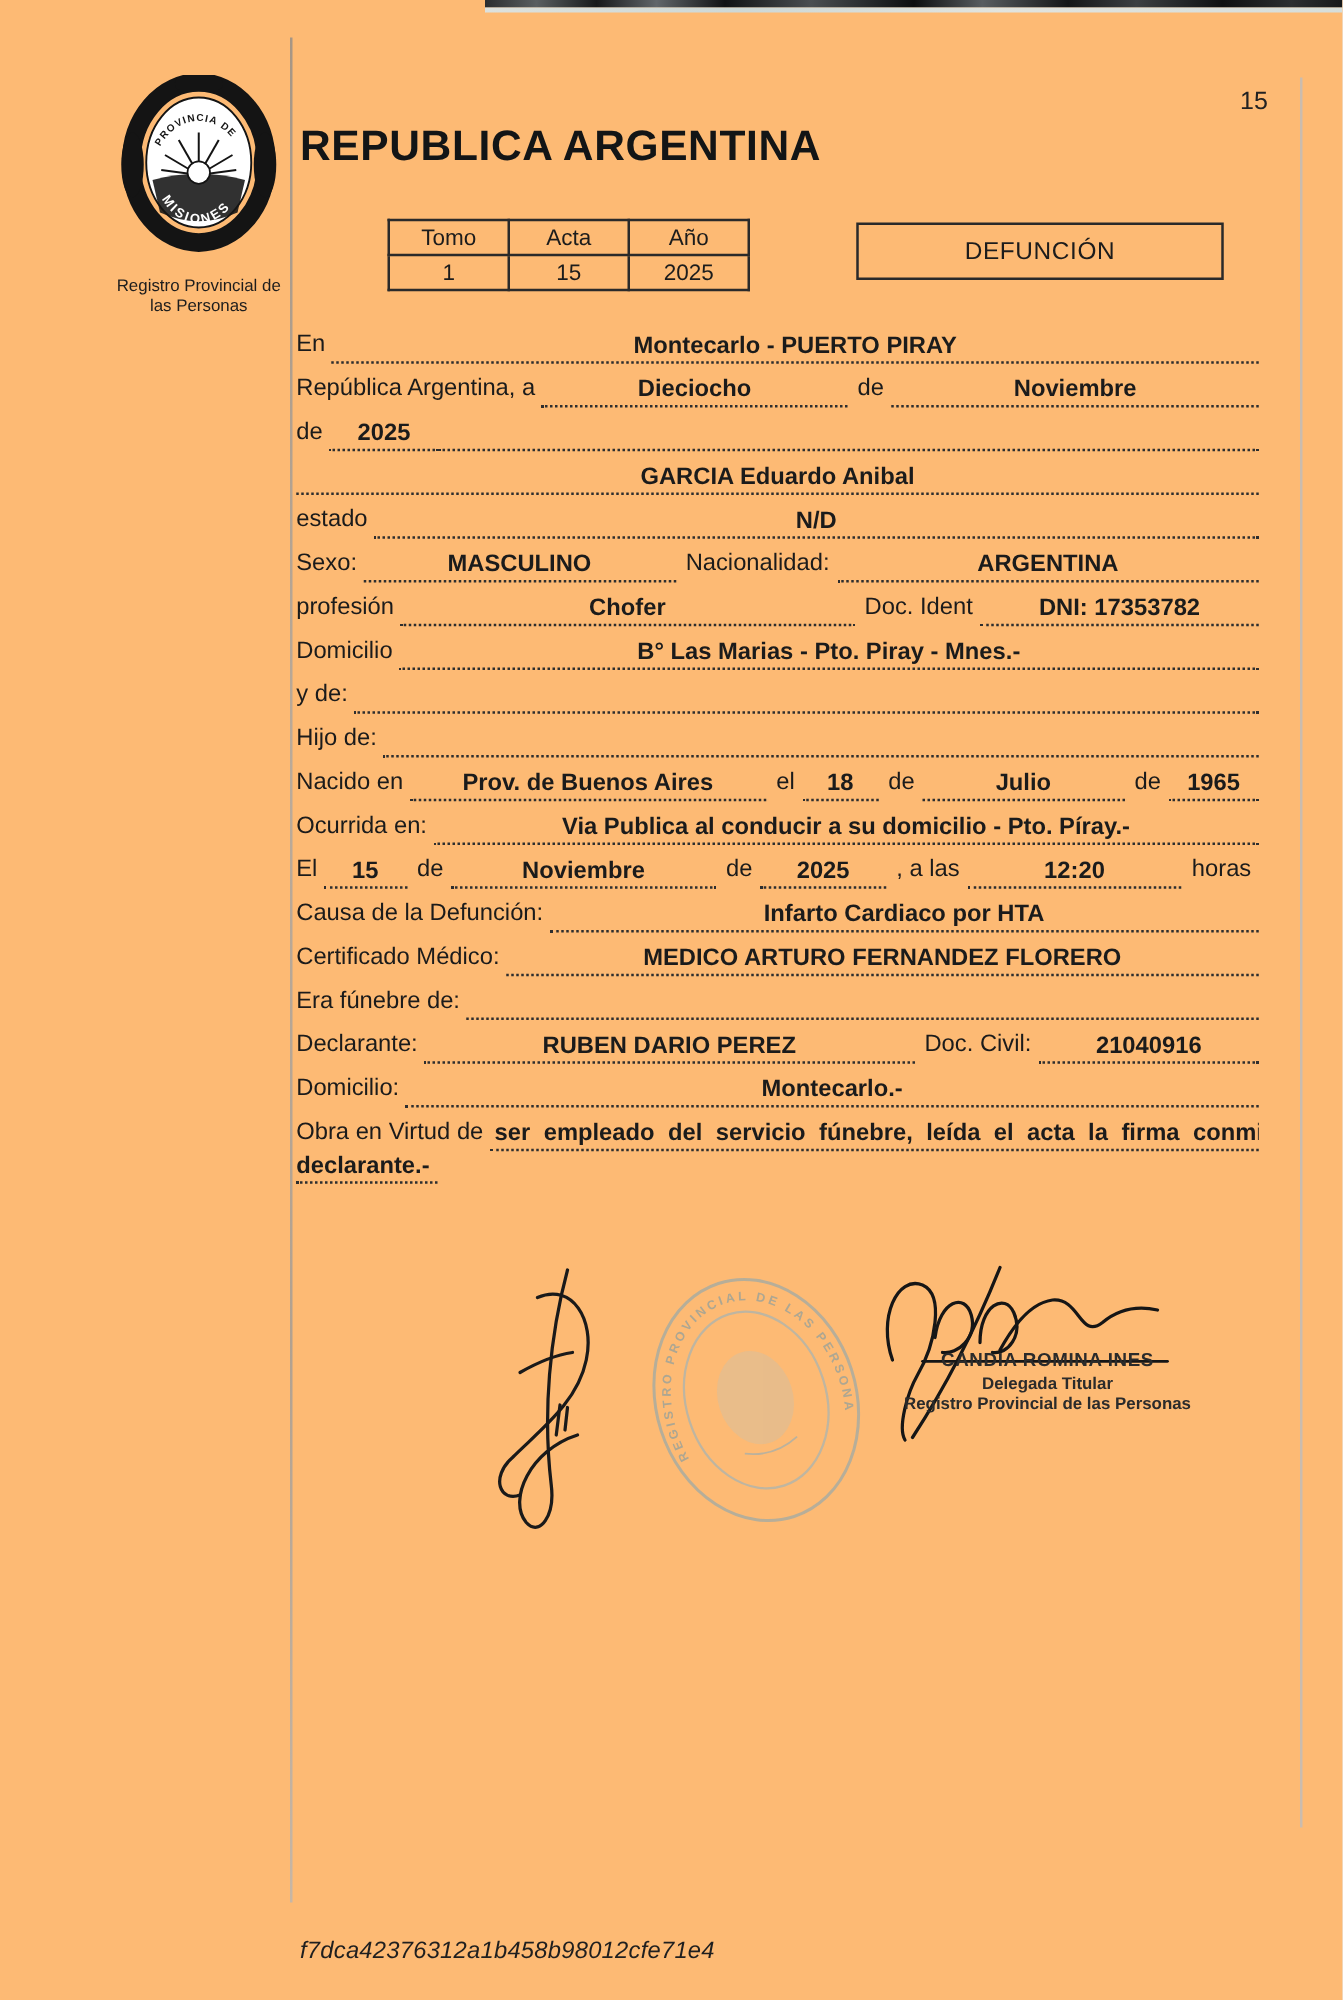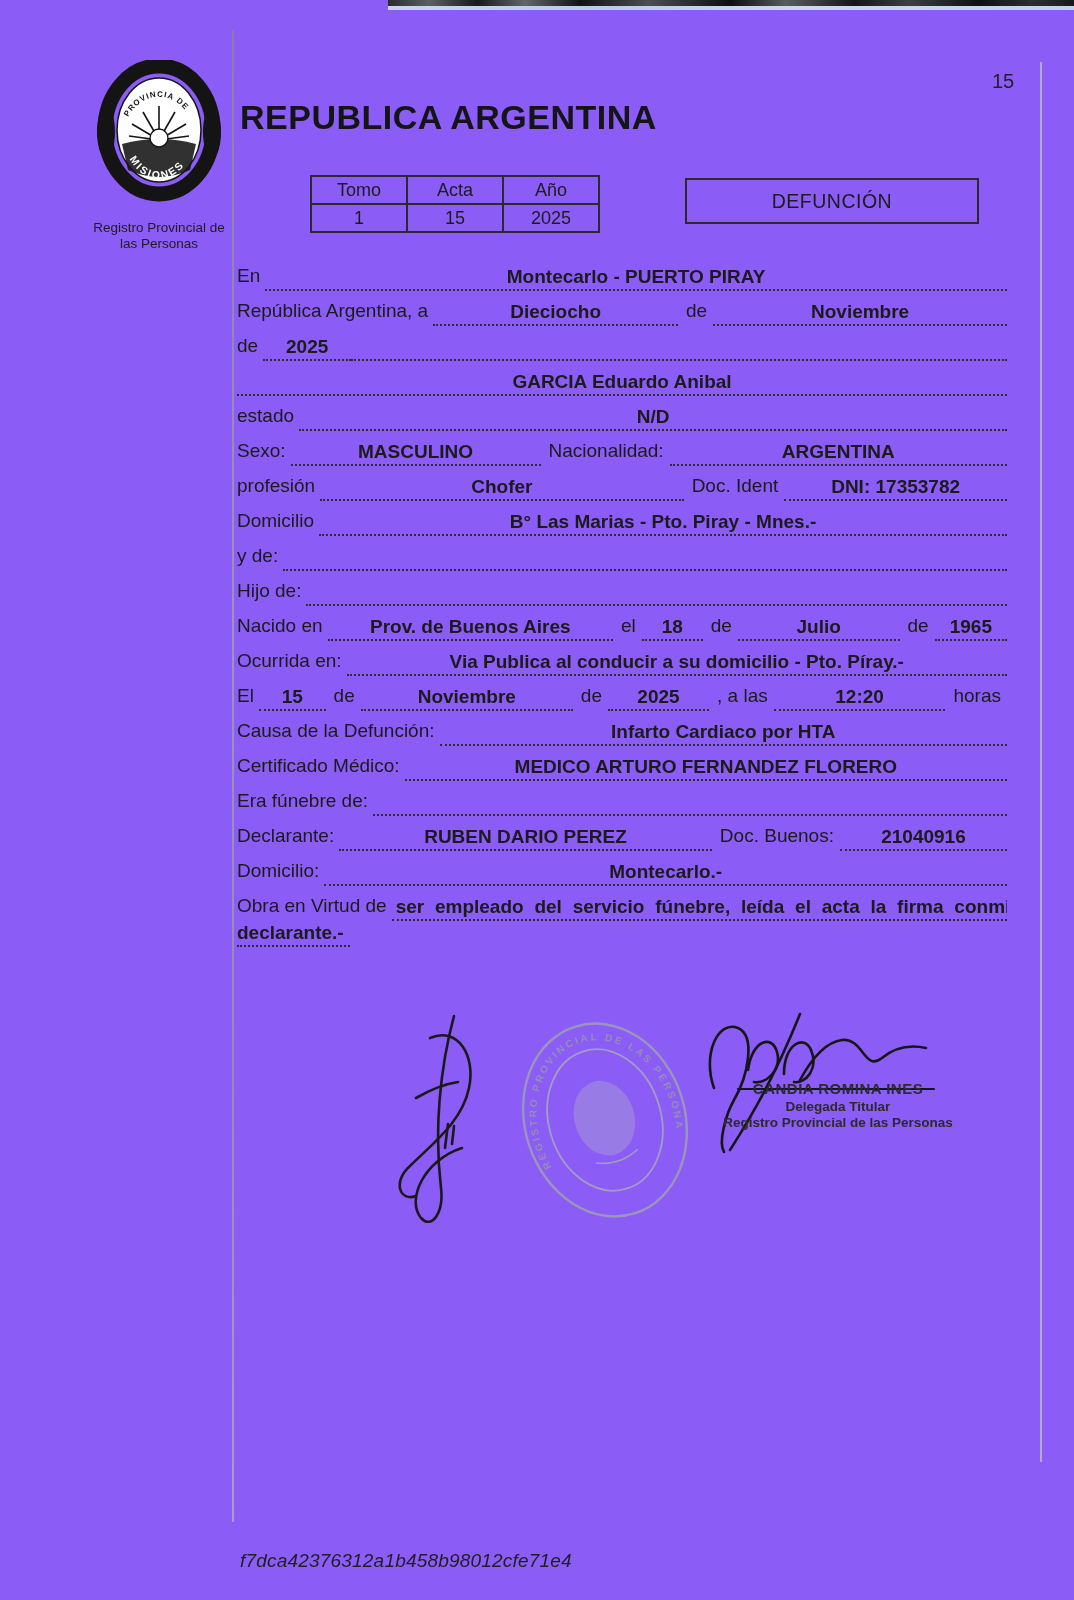--- a/index.html
+++ b/index.html
@@ -1,19 +1,19 @@
 <!DOCTYPE html>
 <html><head>
 <meta charset="utf-8">
 <style>
   html,body{margin:0;padding:0;background:#e9e9e9;}
   .page{
     position:relative;
     width:1074px;height:1600px;
-    background:#8b5cf6;
+    background:#fdba74;
     font-family:"Liberation Sans", sans-serif;
     color:#1b1b1b;
     overflow:hidden;
     margin:0 auto;
   }
   
   .scan-band{
     position:absolute;top:0;left:388px;right:0;height:6px;
     background:linear-gradient(90deg,#2a2d2e 0%,#5a5f61 6%,#17191a 13%,#61666a 20%,#101214 28%,#4a4f52 38%,#0c0e0f 50%,#585d60 58%,#141617 68%,#3c4043 76%,#0e1011 86%,#2c2f31 94%,#16181a 100%);
   }
@@ -268,21 +268,21 @@
     </div>
 
     <div class="row">
       <span class="lbl">Era fúnebre de:</span>
       <span class="fill"></span>
     </div>
 
     <div class="row">
       <span class="lbl">Declarante:</span>
       <span class="fill" style="flex:1.45">RUBEN DARIO PEREZ</span>
-      <span class="mid">Doc. Buenos:</span>
+      <span class="mid">Doc. Civil:</span>
       <span class="fill" style="flex:0.65">21040916</span>
     </div>
 
     <div class="row">
       <span class="lbl">Domicilio:</span>
       <span class="fill">Montecarlo.-</span>
     </div>
 
     <div class="row">
       <span class="lbl">Obra en Virtud de</span>

